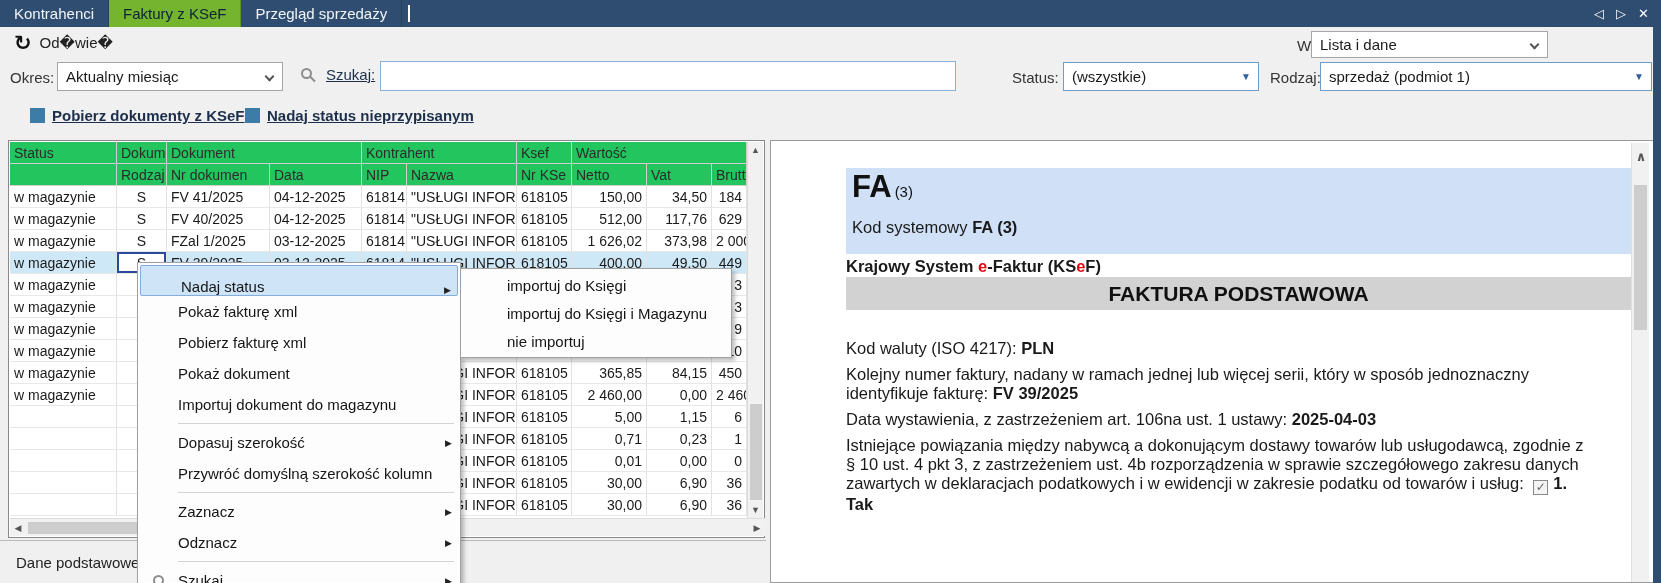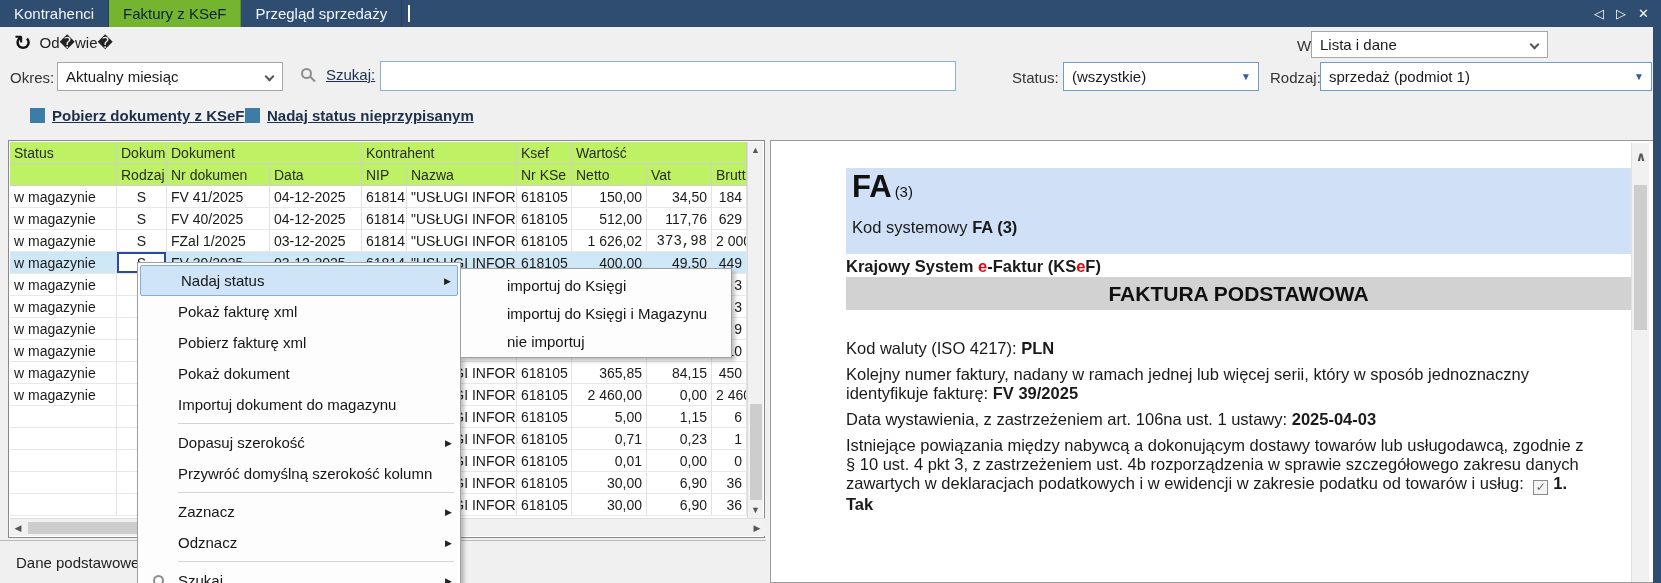--- a/index.html
+++ b/index.html
@@ -28,21 +28,21 @@
   .lens::after{content:'';position:absolute;width:7px;height:2px;background:#8d8d8d;transform:rotate(45deg);right:-6px;bottom:-3px;}
   #szukaj-link{position:absolute;left:326px;top:66px;font-size:15px;color:#1c2e4a;text-decoration:underline;}
   #search-input{position:absolute;left:380px;top:61px;width:576px;height:30px;border:1px solid #8ab0d6;background:#fff;
                 font-family:inherit;font-size:15px;padding:0 6px;outline:none;}
   .linkrow{position:absolute;top:107px;display:flex;align-items:center;gap:7px;font-size:15px;}
   .linkrow .sq{width:15px;height:15px;background:#3e7ca8;}
   .linkrow a{color:#1c2e4a;font-weight:600;text-decoration:underline;cursor:pointer;}
 
   
   #grid{position:absolute;left:8px;top:140px;width:757px;height:398px;background:#fff;border:1px solid #898989;}
-  .hrow{position:absolute;left:1px;display:flex;height:34px;background:#bef264;}
+  .hrow{position:absolute;left:1px;display:flex;height:34px;background:#22c55e;}
   #ghead{top:1px;}
   #shead{top:23px;}
   .hcell{height:22px;line-height:22px;font-size:14px;color:#2b2b2b;padding:0 4px;border-right:1px solid #cfcfcf;
          border-bottom:1px solid #cfcfcf;overflow:hidden;white-space:nowrap;flex:0 0 auto;}
   #rows{position:absolute;left:1px;top:45px;}
   .trow{display:flex;height:22px;background:#fff;}
   .trow.sel{background:#cfe8f8;}
   .tcell{height:22px;line-height:22px;font-size:14px;padding:0 4px;border-right:1px solid #e2e2e2;
          border-bottom:1px solid #e8e8e8;overflow:hidden;white-space:nowrap;flex:0 0 auto;}
   .tcell.num{text-align:right;}
@@ -64,21 +64,21 @@
   #bottom-strip{position:absolute;left:0;top:540px;width:766px;height:43px;background:#f0f0f0;border-top:1px solid #b9b9b9;}
   #bottom-tab{position:absolute;left:16px;top:13px;font-size:15px;color:#222;}
 
   
   #ctx{position:absolute;left:137px;top:262px;width:324px;background:#fdfdfd;border:1px solid #a0a0a0;
        box-shadow:3px 3px 4px rgba(0,0,0,.25);padding:2px 0;z-index:50;}
   .mitem{display:flex;align-items:center;height:31px;padding-right:8px;position:relative;}
   .mitem .mico{flex:0 0 40px;display:flex;justify-content:center;}
   .mitem .mlabel{font-size:15px;color:#151515;white-space:nowrap;}
   .mitem .marrow{margin-left:auto;font-size:9px;color:#222;}
-  .mitem.hl{background:#cfe4f7;border:1px solid #84acdd;border-radius:2px;margin:0 2px;padding-right:6px;}
+  .mitem.hl{background:#cfe4f7;border:1px solid #84acdd;border-radius:2px;margin:0 2px;padding-right:6px;align-items:flex-end;}
   .msep{height:1px;background:#d4d4d4;margin:3px 6px 3px 40px;}
   #sub{position:absolute;left:460px;top:268px;width:272px;background:#fdfdfd;border:1px solid #a0a0a0;
        box-shadow:3px 3px 4px rgba(0,0,0,.25);padding:2px 0;z-index:60;}
   #sub .mitem{height:28px;}
   #sub .mico{flex:0 0 46px;}
 
   
   #detail{position:absolute;left:770px;top:140px;width:885px;height:443px;background:#fff;border:1px solid #9a9a9a;border-right:none;}
   #d-blue{position:absolute;left:75px;top:27px;width:785px;height:86px;background:#cfe0f7;padding:2px 6px;}
   #d-title{font-size:31px;font-weight:bold;color:#111;line-height:34px;}
@@ -203,21 +203,21 @@
         </div>
         <div class="trow">
           <div class="tcell" style="width: 107px;">w magazynie</div>
           <div class="tcell ctr" style="width: 50px;">S</div>
           <div class="tcell" style="width: 103px;">FZal 1/2025</div>
           <div class="tcell" style="width: 92px;">03-12-2025</div>
           <div class="tcell" style="width: 45px;">61814</div>
           <div class="tcell" style="width: 110px;">"USŁUGI INFORMA</div>
           <div class="tcell" style="width: 55px;">618105</div>
           <div class="tcell num" style="width: 75px;">1 626,02</div>
-          <div class="tcell num" style="width: 65px; font-family: Liberation Mono, monospace;">373,98</div>
+          <div class="tcell num" style="width: 65px;">373,98</div>
           <div class="tcell num" style="width: 35px;">2 000</div>
         </div>
         <div class="trow sel">
           <div class="tcell" style="width: 107px;">w magazynie</div>
           <div class="tcell ctr focus" style="width: 50px;">S</div>
           <div class="tcell" style="width: 103px;">FV 39/2025</div>
           <div class="tcell" style="width: 92px;">03-12-2025</div>
           <div class="tcell" style="width: 45px;">61814</div>
           <div class="tcell" style="width: 110px;">"USŁUGI INFORMA</div>
           <div class="tcell" style="width: 55px;">618105</div>

